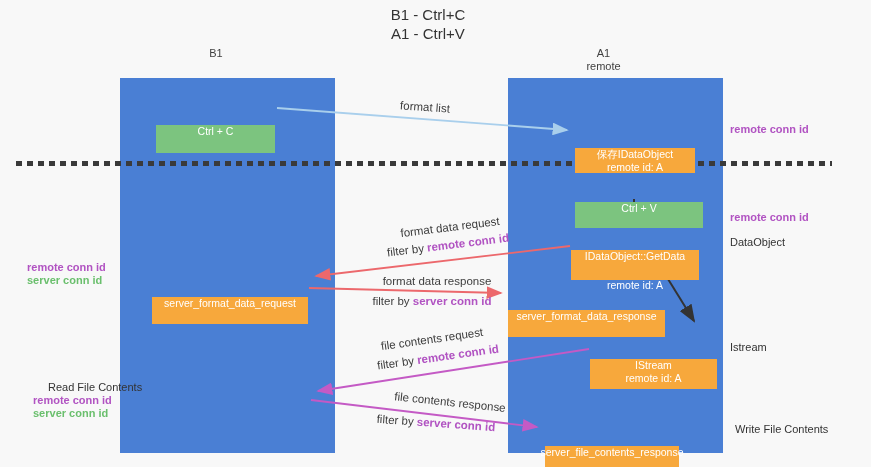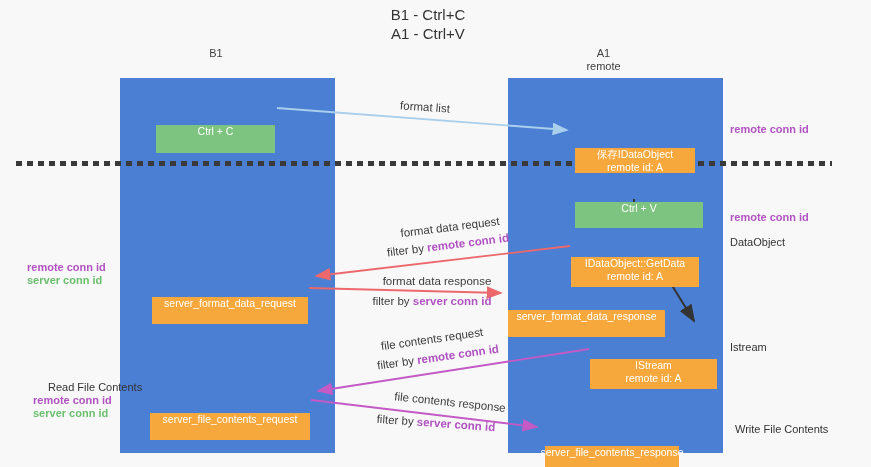--- a/index.html
+++ b/index.html
@@ -25,21 +25,21 @@
   .divider{left:16px;top:161px;width:816px;height:5px;
     background:repeating-linear-gradient(90deg,var(--divider,#3a3a3a) 0 6px,transparent 6px 11px);}
   
   .node{display:flex;flex-direction:column;align-items:center;justify-content:flex-start;
     color:#fff;font-size:10.5px;line-height:13px;text-align:center;white-space:nowrap;margin-top:30px;}
   .green{background:var(--box-green,#7cc47f);}
   .orange{background:var(--box-orange,#f7a83c);}
   .n-ctrlc{left:156px;top:95px;width:119px;height:28px;}
   .n-save{left:575px;top:118px;width:120px;height:25px;}
   .n-ctrlv{left:575px;top:172px;width:128px;height:26px;}
-  .n-getdata{left:571px;top:227px;width:128px;height:30px;}
+  .n-getdata{left:571px;top:220px;width:128px;height:30px;gap:16px;}
   .n-format-req{left:152px;top:267px;width:156px;height:27px;}
   .n-format-res{left:508px;top:280px;width:157px;height:27px;}
   .n-istream{left:590px;top:329px;width:127px;height:30px;}
   .n-file-req{left:150px;top:383px;width:160px;height:27px;}
   .n-file-res{left:545px;top:416px;width:134px;height:27px;}
   
   .edge-label{font-size:11.5px;white-space:nowrap;color:#3d3d3d;}
   .edge-label .kw{font-weight:bold;}
   .kw-purple{color:var(--text-purple,#b153c2);}
   .e-format-list{left:425px;top:101px;transform:translateX(-50%) rotate(4deg);}
@@ -141,23 +141,20 @@
   <div class="abs node orange n-format-res">
     <div>server_format_data_response</div>
   </div>
   <div class="abs node orange n-format-req">
     <div>server_format_data_request</div>
   </div>
   <div class="abs node orange n-istream">
     <div>IStream</div>
     <div>remote id: A</div>
   </div>
-  <div class="abs node orange n-file-req">
-    <div>server_file_contents_request</div>
-  </div>
   <div class="abs node orange n-file-res">
     <div>server_file_contents_response</div>
   </div>
 
   <div class="abs edge-label e-format-list">format list</div>
   <div class="abs edge-label e-fdr">format data request</div>
   <div class="abs edge-label e-filter-r1">
     <span>filter by </span><span class="kw kw-purple">remote conn id</span>
   </div>
   <div class="abs edge-label e-fdrsp">format data response</div>

